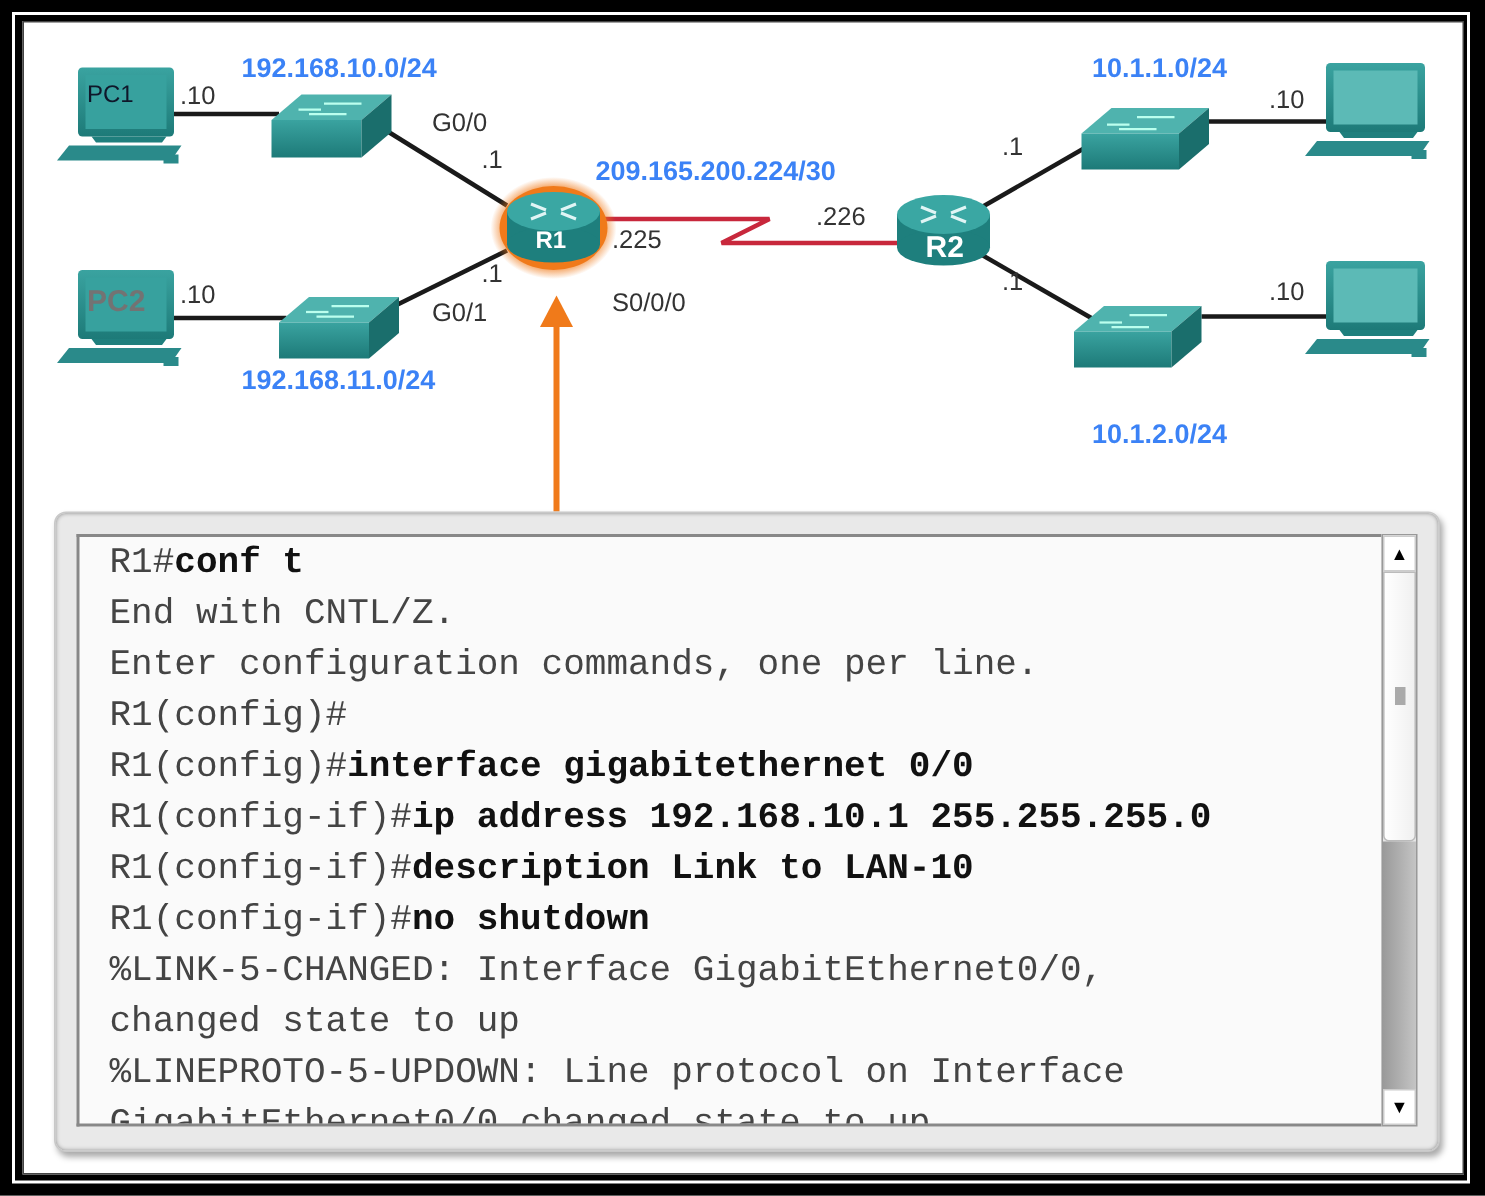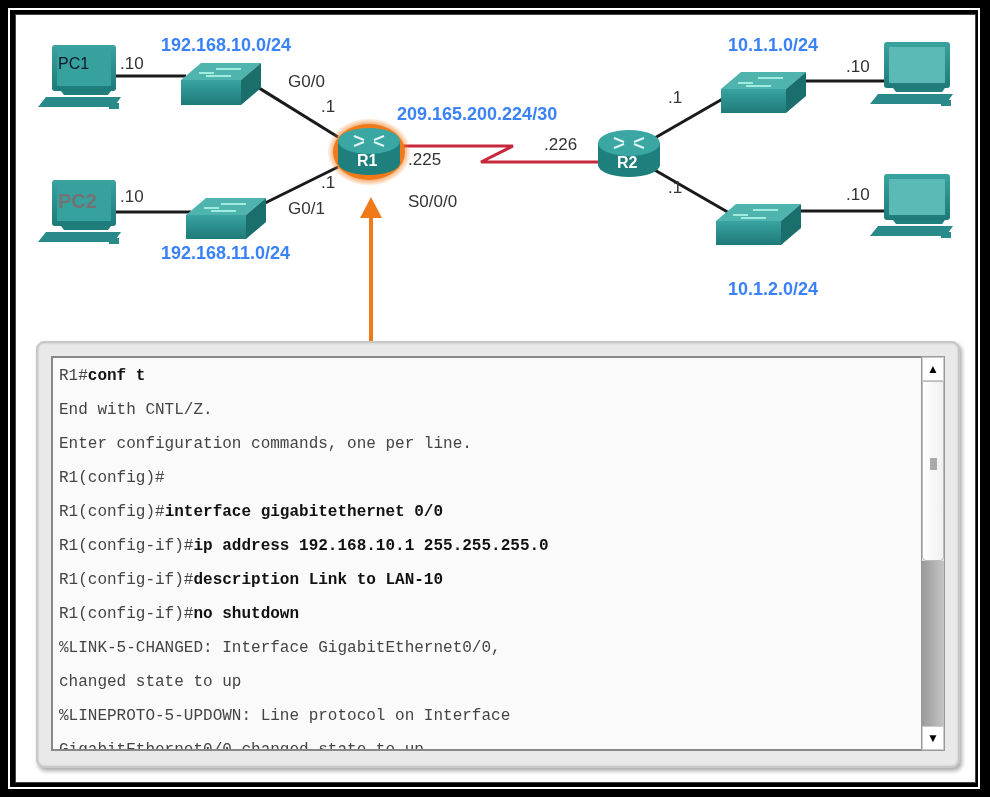--- a/index.html
+++ b/index.html
@@ -6,21 +6,21 @@
     body { width:990px; height:797px; background:#000; position:relative; overflow:hidden; font-family:"Liberation Sans", sans-serif; }
     .frame-outer { position:absolute; left:0; top:0; width:990px; height:797px; background:#000; }
     .frame-white-line { position:absolute; left:8px; top:8px; width:972px; height:781px; border:2px solid #fff; box-sizing:border-box; }
     .frame-inner { position:absolute; left:15px; top:14px; width:961px; height:769px; background:#fff; overflow:hidden; border:1px solid #444; box-sizing:border-box; }
     svg.topo { position:absolute; left:0; top:0; }
     .lbl { position:absolute; font-family:"Liberation Sans", sans-serif; color:#3b82f6; white-space:nowrap; }
     .lbl.bold { font-weight:bold; font-size:18px; }
     .lbl.reg { font-size:17px; color:#333; }
     .terminal-panel { position:absolute; left:20px; top:326px; width:922px; height:425px; background:#e9e9e9; border-radius:8px; box-shadow: 0 0 3px #888 inset, 2px 3px 4px #aaa; border:1px solid #c8c8c8; }
     .terminal-screen { position:absolute; left:14px; top:14px; width:870px; height:395px; background:#fafafa; border:2px solid #888; border-right:none; box-sizing:border-box; overflow:hidden; }
-    .term-line { font-family:"Liberation Mono", monospace; font-size:16px; line-height:34px; color:#444; padding-left:6px; white-space:pre; height:34px; margin-top:0; }
+    .term-line { font-family:"Liberation Mono", monospace; font-size:24px; line-height:34px; color:#444; padding-left:20px; white-space:pre; height:34px; margin-top:0; }
     .term-line b { color:#111; font-weight:bold; }
     .term-body { padding-top:1px; }
     .scrollbar { position:absolute; left:884px; top:14px; width:24px; height:395px; background:#e6e6e6; border:1px solid #999; box-sizing:border-box; }
     .scroll-btn { position:absolute; left:0; width:22px; height:24px; background:#fff; border:1px solid #ccc; box-sizing:border-box; display:flex; align-items:center; justify-content:center; font-size:12px; color:#000; }
     .scroll-up { top:0; }
     .scroll-down { bottom:0; }
     .scroll-thumb { position:absolute; left:0; top:24px; width:22px; height:180px; background:linear-gradient(to right,#fff,#f0f0f0); border:1px solid #bbb; border-radius:0 0 4px 4px; box-sizing:border-box; }
     .scroll-grip { position:absolute; left:7px; top:76px; width:7px; height:12px; background:#aaa; }
     .scroll-track-low { position:absolute; left:0; top:204px; width:22px; height:167px; background:linear-gradient(to right,#9a9a9a,#c4c4c4); }
   </style>
@@ -131,21 +131,21 @@
         <rect x="582" y="128" width="62" height="22" fill="#1e7f7d"></rect>
         <ellipse cx="613" cy="150" rx="31" ry="12" fill="#1e7f7d"></ellipse>
         <ellipse cx="613" cy="128" rx="31" ry="13" fill="#3aa7a3"></ellipse>
         <path d="M598 123 l10 4 M598 133 l10 -4 M628 123 l-10 4 M628 133 l-10 -4" stroke="#e0f5f5" stroke-width="2"></path>
       </g>
     </svg>
 
     <div class="lbl" style="left:42px;top:40px;font-size:16px;font-weight:normal;color:#0f172a;">PC1</div>
     <div class="lbl" style="left:42px;top:175px;font-size:20px;font-weight:bold;color:#737373;">PC2</div>
     <div class="lbl" style="left:341px;top:137px;font-size:16px;font-weight:bold;color:#fff;">R1</div>
-    <div class="lbl" style="left:601px;top:139px;font-size:16px;font-weight:bold;color:#fff;">R2</div>
+    <div class="lbl" style="left:601px;top:139px;font-size:20px;font-weight:bold;color:#fff;">R2</div>
 
     <div class="lbl bold" style="left:145px;top:20px;">192.168.10.0/24</div>
     <div class="lbl bold" style="left:145px;top:228px;">192.168.11.0/24</div>
     <div class="lbl bold" style="left:712px;top:20px;">10.1.1.0/24</div>
     <div class="lbl bold" style="left:712px;top:228px;margin-top:36px;">10.1.2.0/24</div>
     <div class="lbl bold" style="left:381px;top:89px;">209.165.200.224/30</div>
 
     <div class="lbl reg" style="left:104px;top:39px;">.10</div>
     <div class="lbl reg" style="left:104px;top:172px;">.10</div>
     <div class="lbl reg" style="left:830px;top:42px;">.10</div>

